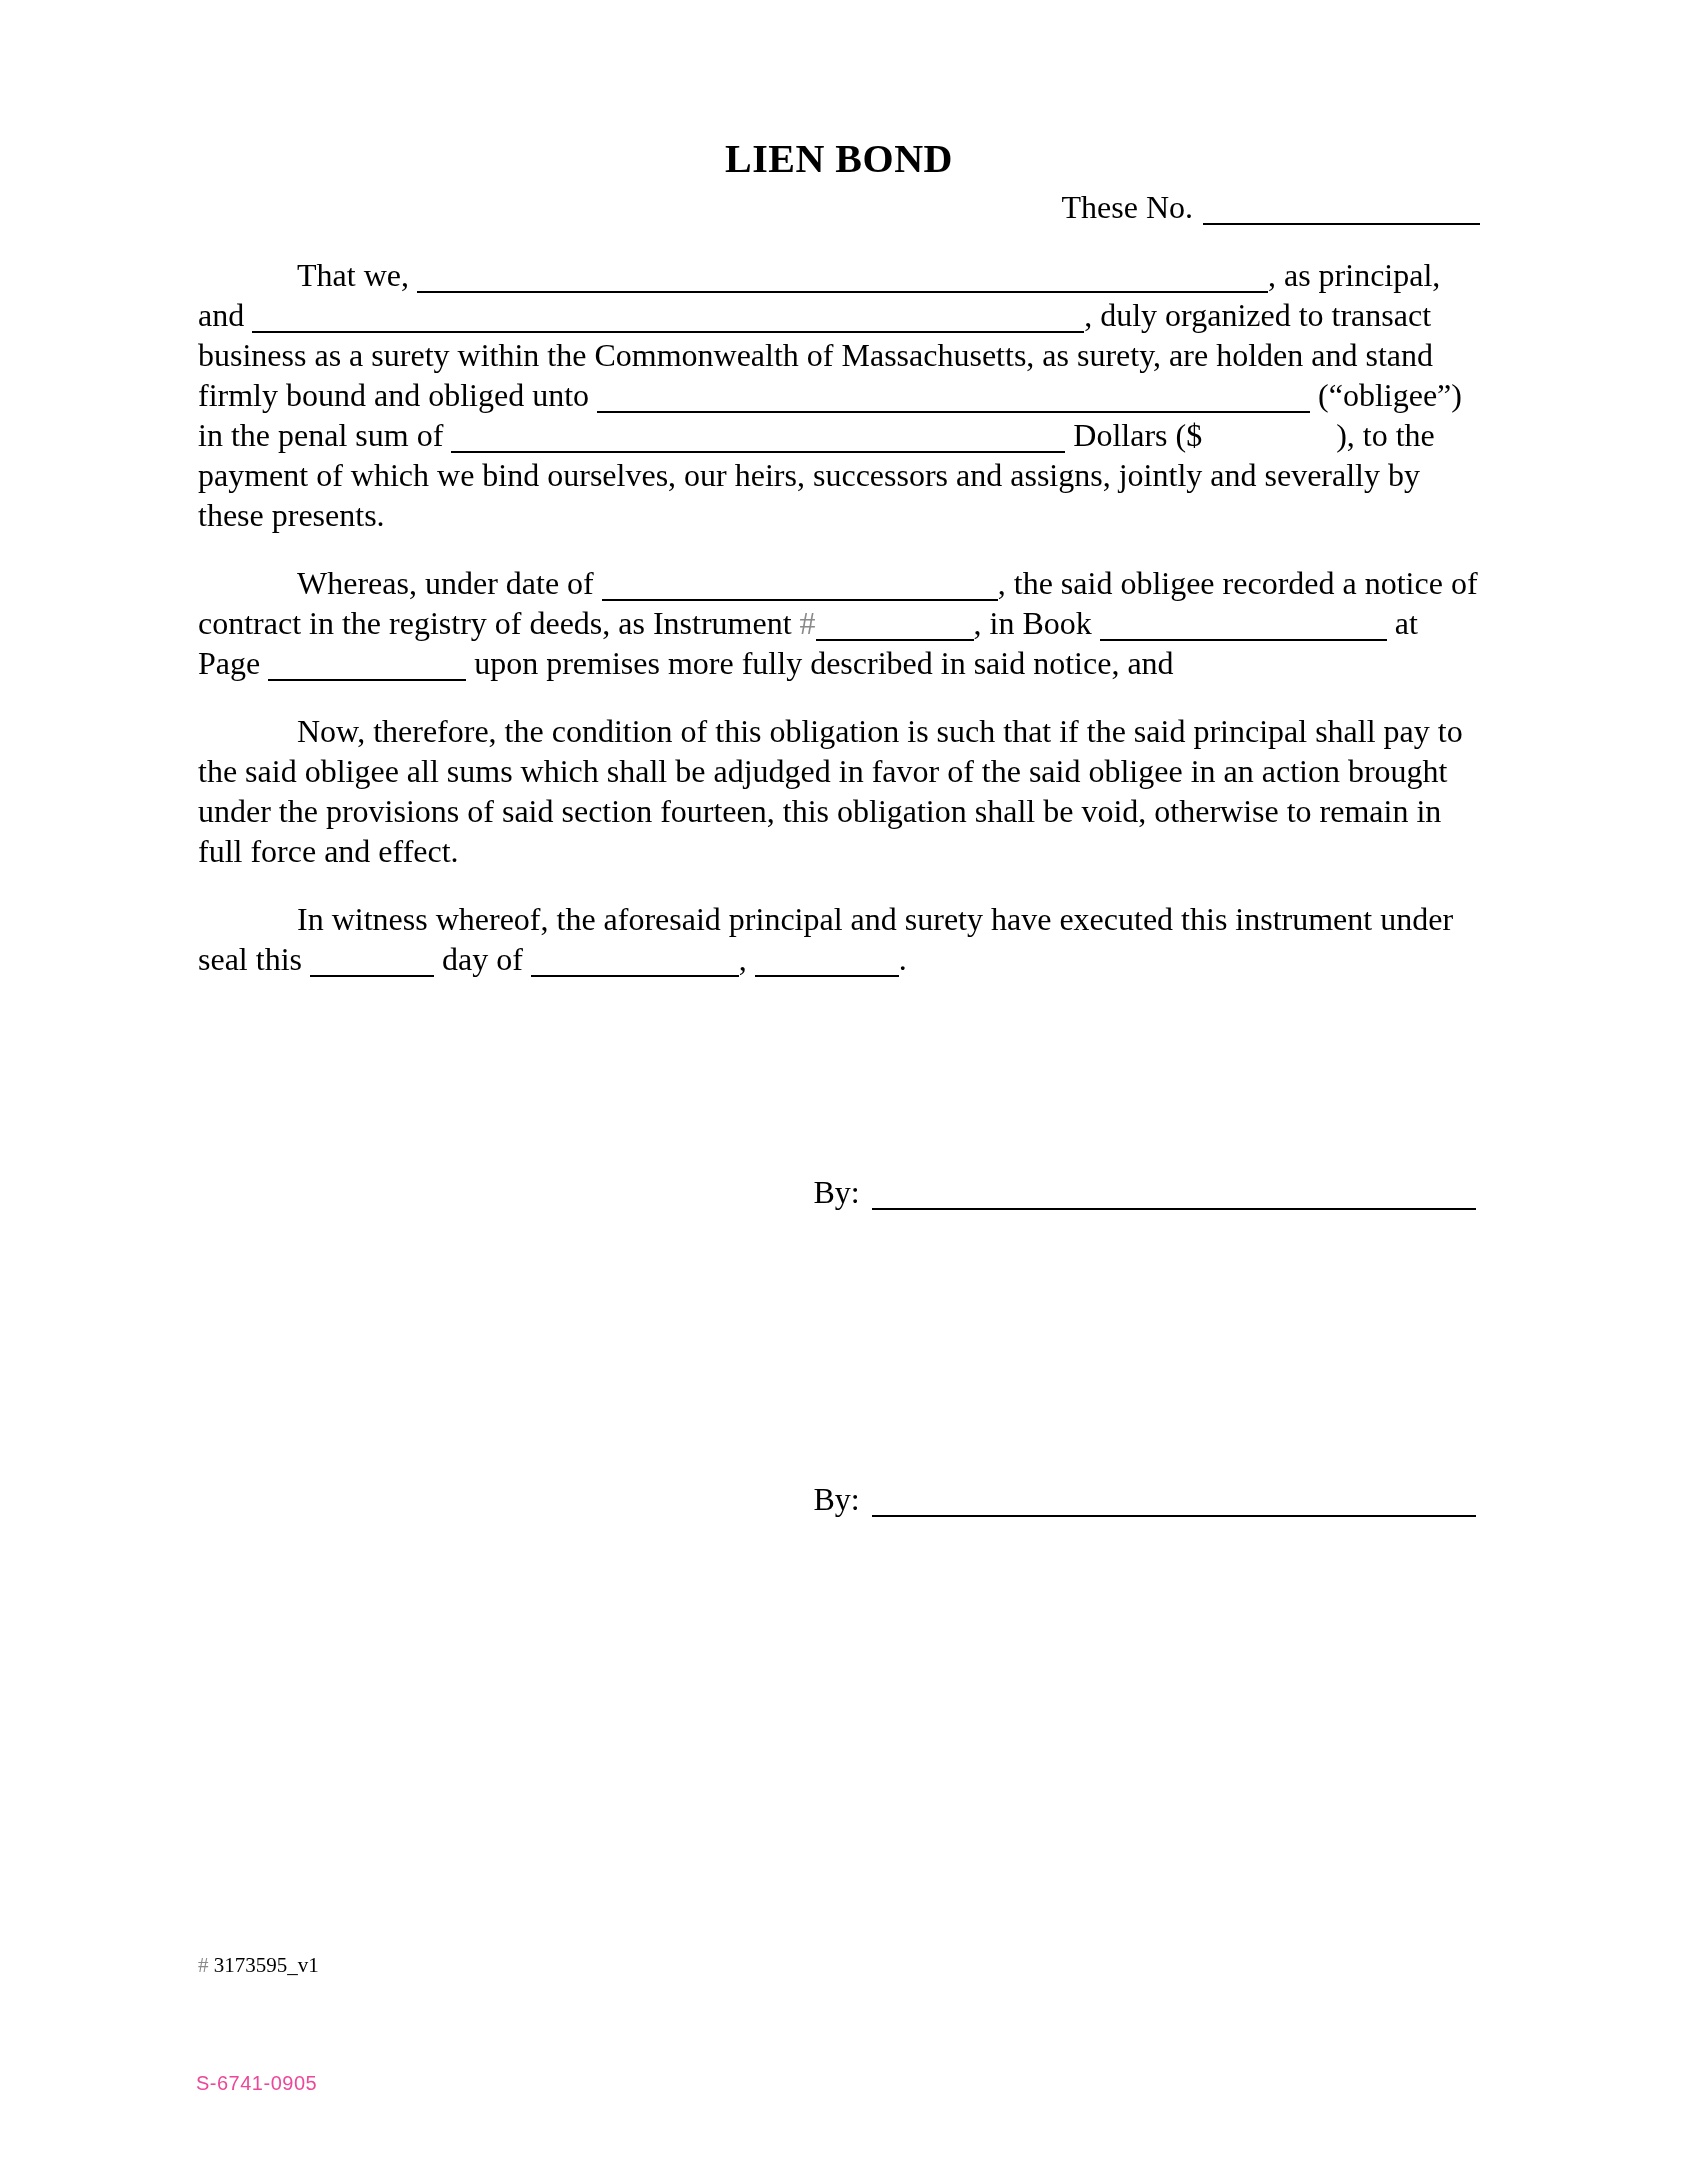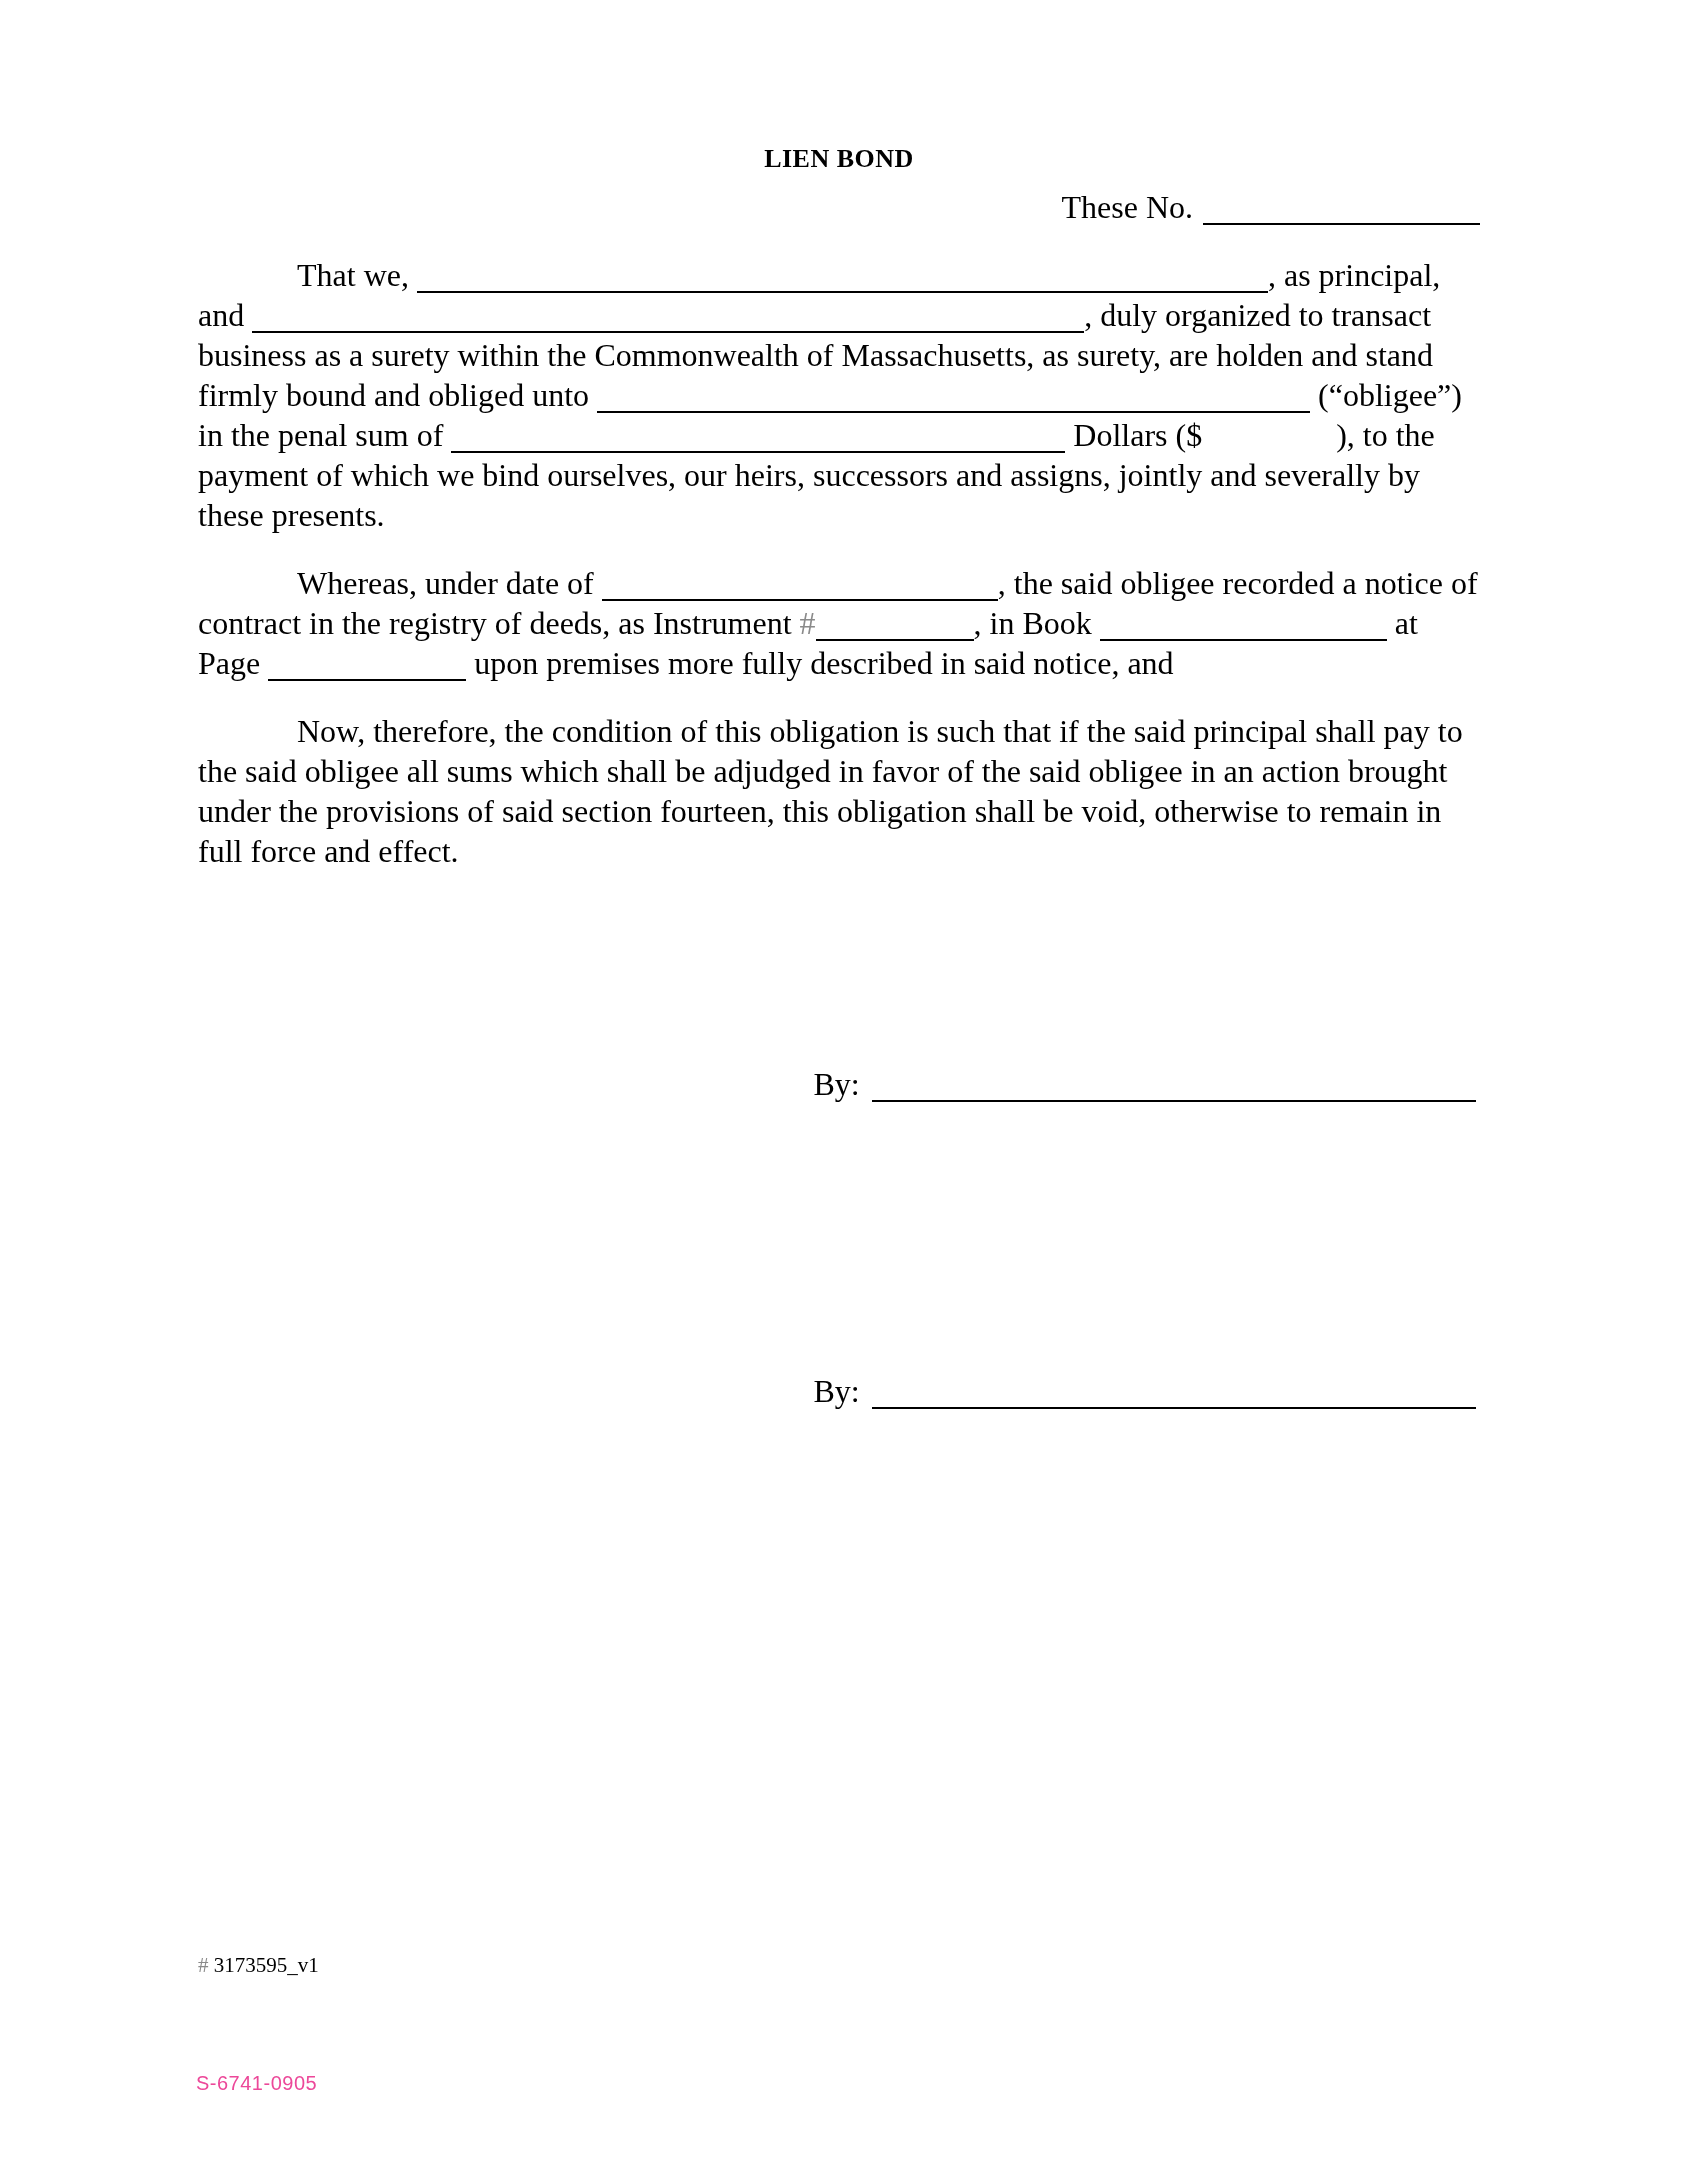--- a/index.html
+++ b/index.html
@@ -15,21 +15,21 @@
     color:#000000;
     overflow:hidden;
   }
   .content {
     position:absolute;
     left:198px; top:139px;
     width:1282px;
   }
   .title {
     text-align:center;
-    font-size:26px;
+    font-size:40px;
     font-weight:bold;
     letter-spacing:0.5px;
   }
   .bond-row { text-align:right; margin-top:8px; }
   .blank {
     display:inline-block;
     border-bottom:2px solid #000;
     height:30px;
     vertical-align:-7px;
   }
@@ -67,20 +67,21 @@
 
     <div class="bond-row">
       <span>These No.</span><span class="blank bond-blank"></span>
     </div>
 
 
     <div id="paragraphs">
         <p class="para"><span>That we, </span><span class="blank" style="width: 851px;"></span><span>, as principal, and </span><span class="blank" style="width: 832px;"></span><span>, duly organized to transact business as a surety within the Commonwealth of Massachusetts, as surety, are holden and stand firmly bound and obliged unto </span><span class="blank" style="width: 713px;"></span><span> (“obligee”) in the penal sum of </span><span class="blank" style="width: 614px;"></span><span> Dollars ($</span><span class="gap" style="width: 134px;"></span><span>), to the payment of which we bind ourselves, our heirs, successors and assigns, jointly and severally by these presents.</span></p>
         <p class="para"><span>Whereas, under date of </span><span class="blank" style="width: 396px;"></span><span>, the said obligee recorded a notice of contract in the registry of deeds, as Instrument </span><span class="muted">#</span><span class="blank" style="width: 158px;"></span><span>, in Book </span><span class="blank" style="width: 287px;"></span><span> at Page </span><span class="blank" style="width: 198px;"></span><span> upon premises more fully described in said notice, and</span></p>
         <p class="para"><span>Now, therefore, the condition of this obligation is such that if the said principal shall pay to the said obligee all sums which shall be adjudged in favor of the said obligee in an action brought under the provisions of said section fourteen, this obligation shall be void, otherwise to remain in full force and effect.</span></p>
+        <p class="para"><span>In witness whereof, the aforesaid principal and surety have executed this instrument under seal this </span><span class="blank" style="width: 124px;"></span><span> day of </span><span class="blank" style="width: 208px;"></span><span>, </span><span class="blank" style="width: 144px;"></span><span>.</span></p>
       </div>
 
     <div class="sig-row sig-1">
       <span class="by-label">By:</span><span class="blank sig-blank"></span>
     </div>
 
     <div class="sig-row sig-2">
       <span class="by-label">By:</span><span class="blank sig-blank"></span>
     </div>
 

